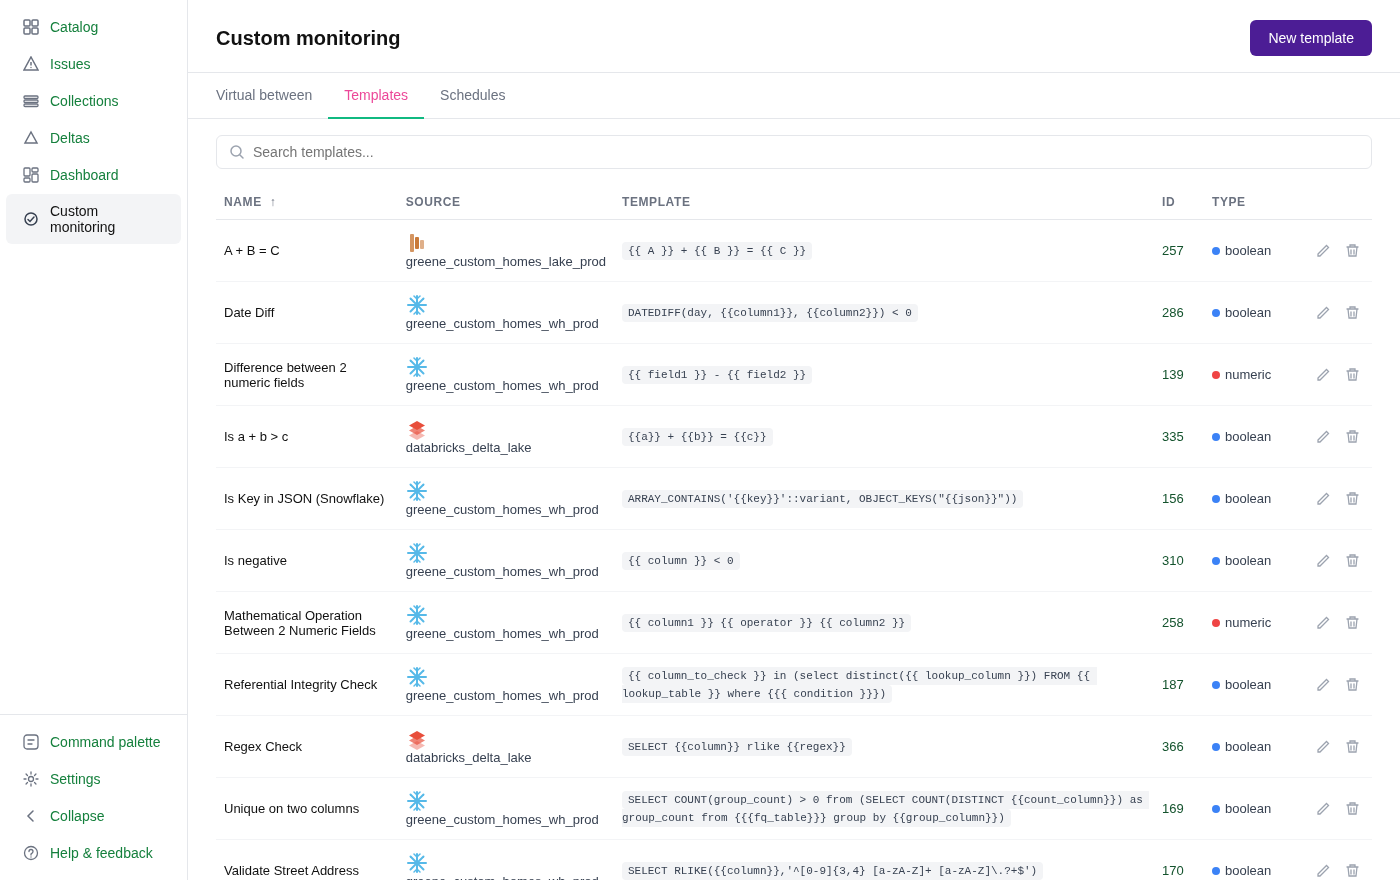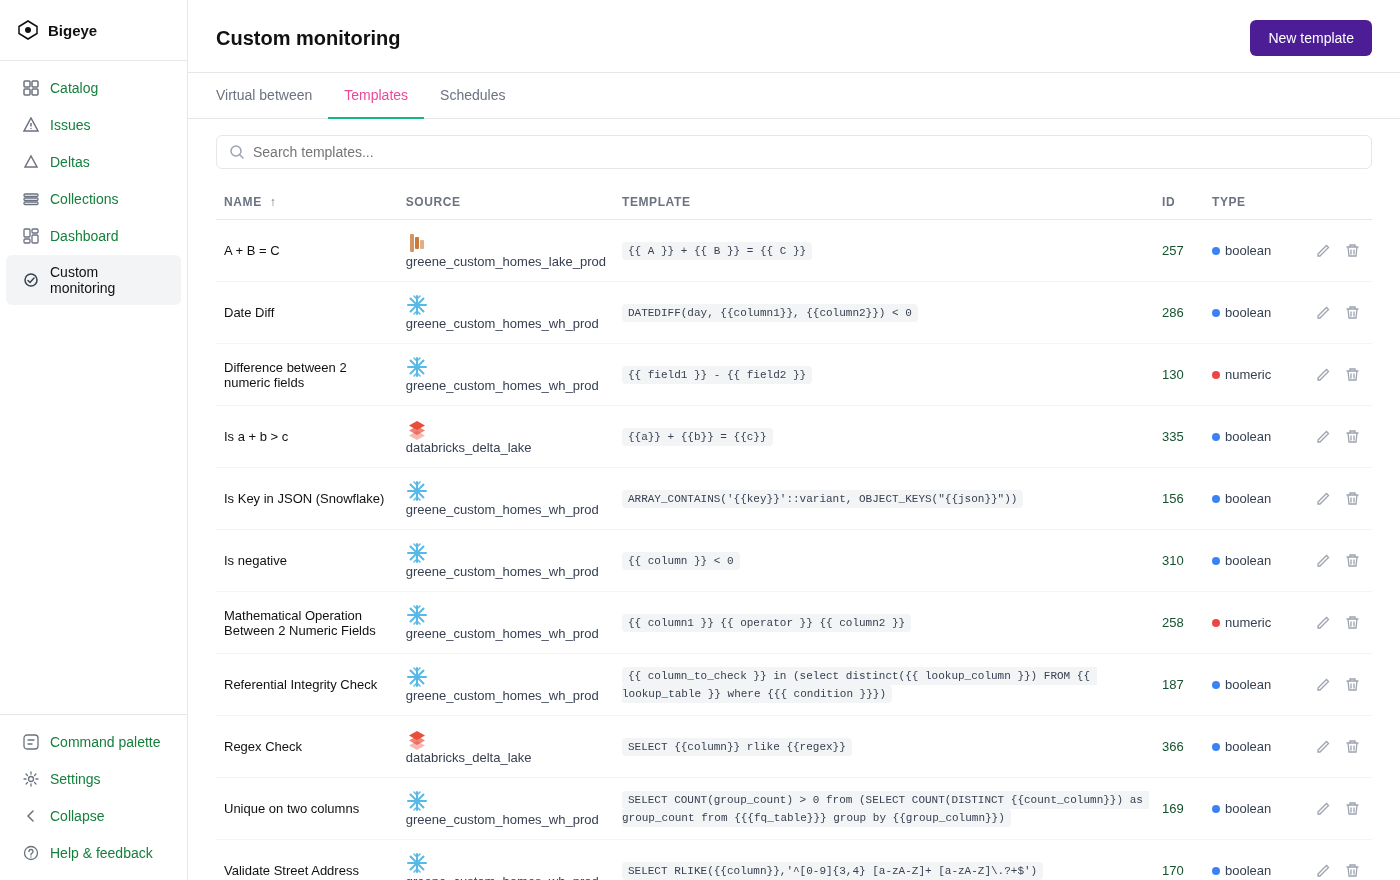--- a/index.html
+++ b/index.html
@@ -52,27 +52,20 @@
     .actions-col { display: flex; gap: 6px; align-items: center; }
     .action-btn { background: none; border: none; cursor: pointer; color: #9ca3af; padding: 4px; border-radius: 4px; display: flex; align-items: center; }
 
     
     .source-icon { width: 22px; height: 22px; display: flex; align-items: center; justify-content: center; flex-shrink: 0; }
   </style>
 </head>
 <body>
 
 <nav class="sidebar">
-  <div class="sidebar-logo">
-    <svg class="sidebar-logo-icon" viewBox="0 0 24 24" fill="none">
-      <path d="M12 3L3 8.5V15.5L12 21L21 15.5V8.5L12 3Z" stroke="#111" stroke-width="1.5" fill="none"></path>
-      <circle cx="12" cy="12" r="3" fill="#111"></circle>
-    </svg>
-    <span class="sidebar-logo-text">Bigeye</span>
-  </div>
   <div class="sidebar-nav">
     <div class="sidebar-item">
       <span class="sidebar-item-icon">
         <svg width="16" height="16" viewBox="0 0 16 16" fill="none">
             <rect x="1" y="1" width="6" height="6" rx="1" stroke="currentColor" stroke-width="1.5"></rect>
             <rect x="9" y="1" width="6" height="6" rx="1" stroke="currentColor" stroke-width="1.5"></rect>
             <rect x="1" y="9" width="6" height="6" rx="1" stroke="currentColor" stroke-width="1.5"></rect>
             <rect x="9" y="9" width="6" height="6" rx="1" stroke="currentColor" stroke-width="1.5"></rect>
           </svg>
       </span>
@@ -84,34 +77,34 @@
             <path d="M8 1L15 14H1L8 1Z" stroke="currentColor" stroke-width="1.5" fill="none"></path>
             <line x1="8" y1="6" x2="8" y2="9.5" stroke="currentColor" stroke-width="1.5"></line>
             <circle cx="8" cy="11.5" r="0.7" fill="currentColor"></circle>
           </svg>
       </span>
       <span>Issues</span>
     </div>
     <div class="sidebar-item">
       <span class="sidebar-item-icon">
         <svg width="16" height="16" viewBox="0 0 16 16" fill="none">
-            <path d="M8 2L14 13H2L8 2Z" stroke="currentColor" stroke-width="1.5" fill="none"></path>
-          </svg>
-      </span>
-      <span>Deltas</span>
-    </div>
-    <div class="sidebar-item">
-      <span class="sidebar-item-icon">
-        <svg width="16" height="16" viewBox="0 0 16 16" fill="none">
             <rect x="1" y="3" width="14" height="2.5" rx="1" stroke="currentColor" stroke-width="1.3"></rect>
             <rect x="1" y="7" width="14" height="2.5" rx="1" stroke="currentColor" stroke-width="1.3"></rect>
             <rect x="1" y="11" width="14" height="2.5" rx="1" stroke="currentColor" stroke-width="1.3"></rect>
           </svg>
       </span>
       <span>Collections</span>
+    </div>
+    <div class="sidebar-item">
+      <span class="sidebar-item-icon">
+        <svg width="16" height="16" viewBox="0 0 16 16" fill="none">
+            <path d="M8 2L14 13H2L8 2Z" stroke="currentColor" stroke-width="1.5" fill="none"></path>
+          </svg>
+      </span>
+      <span>Deltas</span>
     </div>
     <div class="sidebar-item">
       <span class="sidebar-item-icon">
         <svg width="16" height="16" viewBox="0 0 16 16" fill="none">
             <rect x="1" y="1" width="6" height="8" rx="1" stroke="currentColor" stroke-width="1.3"></rect>
             <rect x="9" y="1" width="6" height="4" rx="1" stroke="currentColor" stroke-width="1.3"></rect>
             <rect x="9" y="7" width="6" height="8" rx="1" stroke="currentColor" stroke-width="1.3"></rect>
             <rect x="1" y="11" width="6" height="4" rx="1" stroke="currentColor" stroke-width="1.3"></rect>
           </svg>
       </span>
@@ -298,21 +291,21 @@
       <line x1="8" y1="2" x2="11" y2="5" stroke="#56b9e8" stroke-width="1.5" stroke-linecap="round"></line>
       <line x1="14" y1="2" x2="11" y2="5" stroke="#56b9e8" stroke-width="1.5" stroke-linecap="round"></line>
       <line x1="8" y1="20" x2="11" y2="17" stroke="#56b9e8" stroke-width="1.5" stroke-linecap="round"></line>
       <line x1="14" y1="20" x2="11" y2="17" stroke="#56b9e8" stroke-width="1.5" stroke-linecap="round"></line>
     </svg>
                 </span>
         <span>greene_custom_homes_wh_prod</span>
       </div>
     </td>
     <td><span class="template-code">{{ field1 }} - {{ field2 }}</span></td>
-    <td class="id-col">130</td>
+    <td class="id-col">139</td>
     <td class="type-col">
       <div class="type-badge">
         <span class="type-dot numeric"></span>
         <span>numeric</span>
       </div>
     </td>
     <td>
       <div class="actions-col">
         <button class="action-btn" title="Edit">
           <svg width="15" height="15" viewBox="0 0 15 15" fill="none">

